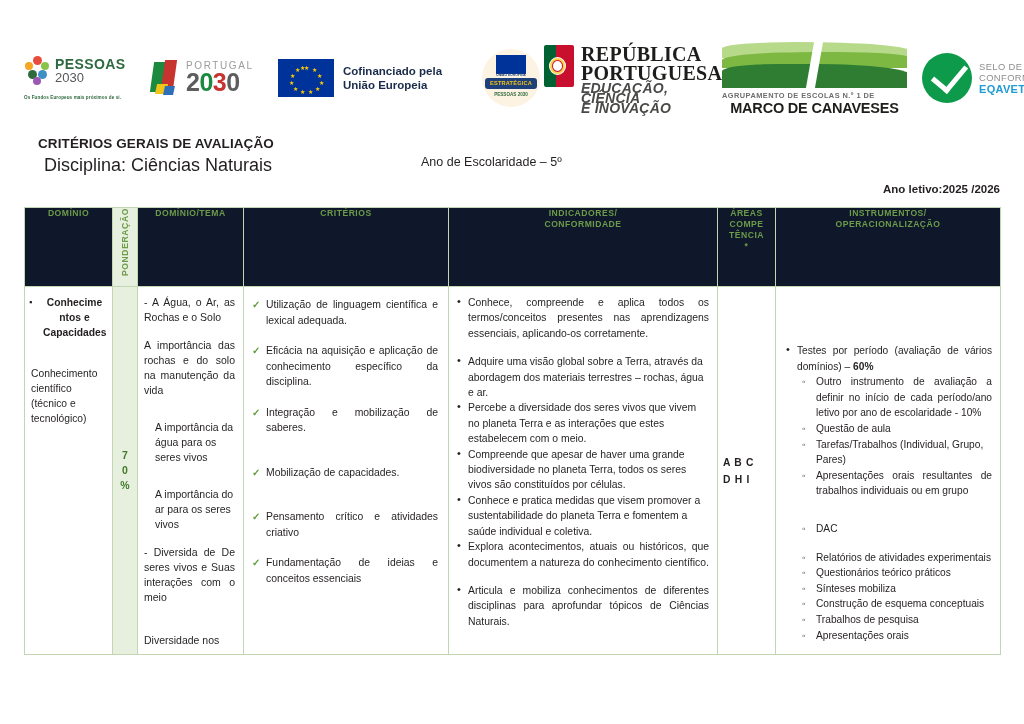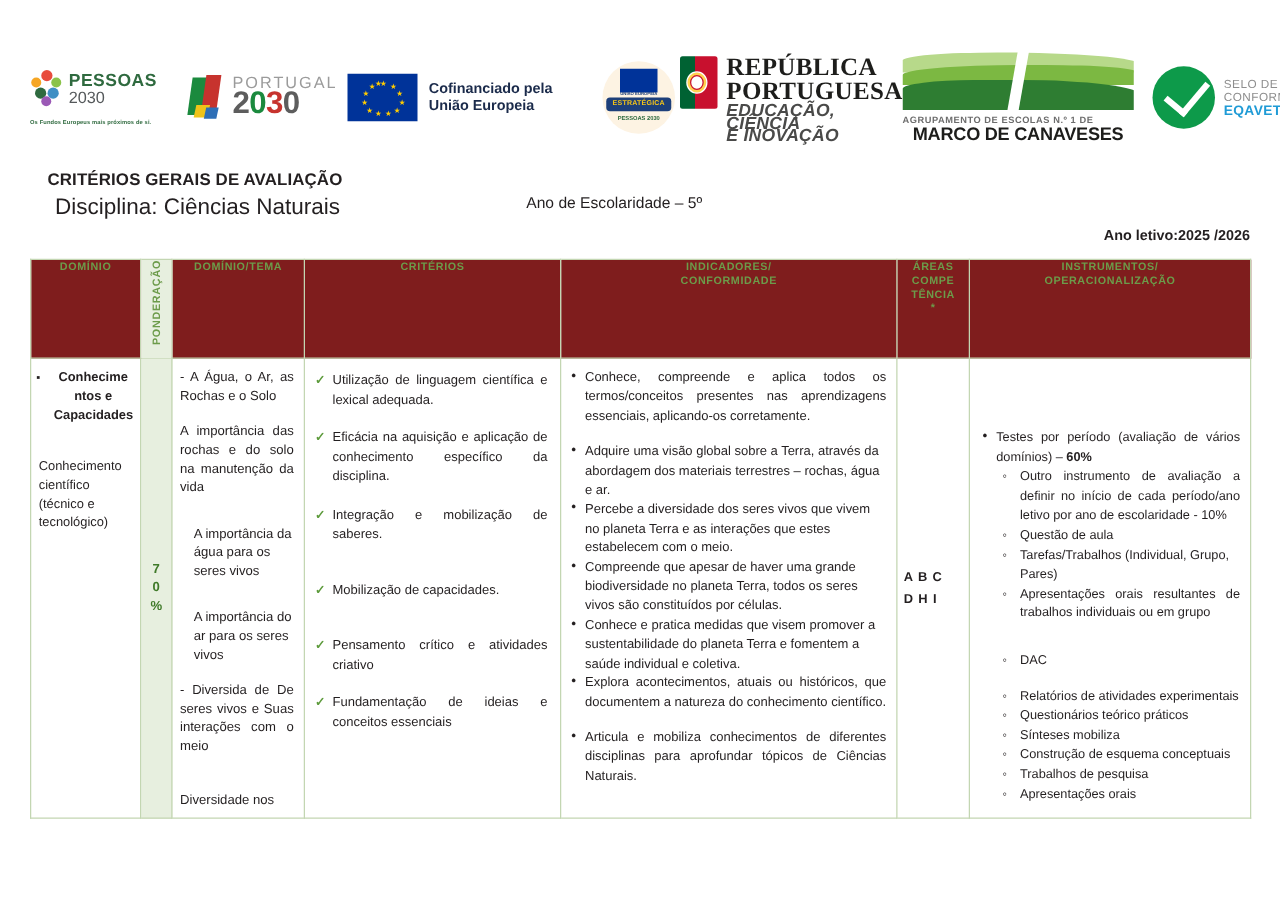--- a/index.html
+++ b/index.html
@@ -25,21 +25,21 @@
   .pess-mark{position:relative;width:26px;height:30px;flex:0 0 26px;}
   .pess-mark i{position:absolute;border-radius:50%;display:block;}
   .pess-txt .t1{font-size:14px;font-weight:bold;letter-spacing:.4px;color:#2f6a3f;line-height:11px;}
   .pess-txt .t2{font-size:13px;color:#55595b;line-height:13px;margin-top:1px;}
   .pess-sub{font-size:4.6px;color:#2f6a3f;font-weight:bold;margin-top:9px;letter-spacing:.1px;}
 
   
   .lg-pt2030{width:126px;flex:0 0 126px;display:flex;align-items:center;gap:4px;}
   .pt-flag{position:relative;width:30px;height:36px;flex:0 0 30px;}
   .pt-flag i{position:absolute;display:block;}
-  .pt-txt .pt-small{font-size:13px;color:#9b9b9b;letter-spacing:1.6px;line-height:9px;}
+  .pt-txt .pt-small{font-size:10px;color:#9b9b9b;letter-spacing:1.6px;line-height:9px;}
   .pt-txt .pt-big{font-size:25px;line-height:25px;font-weight:bold;letter-spacing:-.5px;}
   .pt-big span:nth-child(1){color:#5d5d5d;}
   .pt-big span:nth-child(2){color:#1b8a3e;}
   .pt-big span:nth-child(3){color:#c7332e;}
   .pt-big span:nth-child(4){color:#5d5d5d;}
 
   
   .lg-eu{width:200px;flex:0 0 200px;display:flex;align-items:center;gap:9px;}
   .eu-flag{position:relative;width:56px;height:38px;background:#003399;flex:0 0 56px;}
   .eu-star{position:absolute;color:#ffcc00;font-size:6px;line-height:6px;}
@@ -98,21 +98,21 @@
   }
   thead th{
     height:78px;
     vertical-align:middle;
     text-align:center;
     color:#6c9b4a;
     font-size:8.6px;
     font-weight:bold;
     letter-spacing:.5px;
     line-height:11px;
-    background:#7f1d1d;
+    background:#0f172a;
   }
   th.pond{background:#e7efdf;position:relative;}
   th.pond span{
     display:inline-block;
     writing-mode:vertical-rl;
     transform:rotate(180deg);
     white-space:nowrap;
     letter-spacing:.6px;
   }
   td.c-dominio{padding:8px 6px 6px 6px;}

